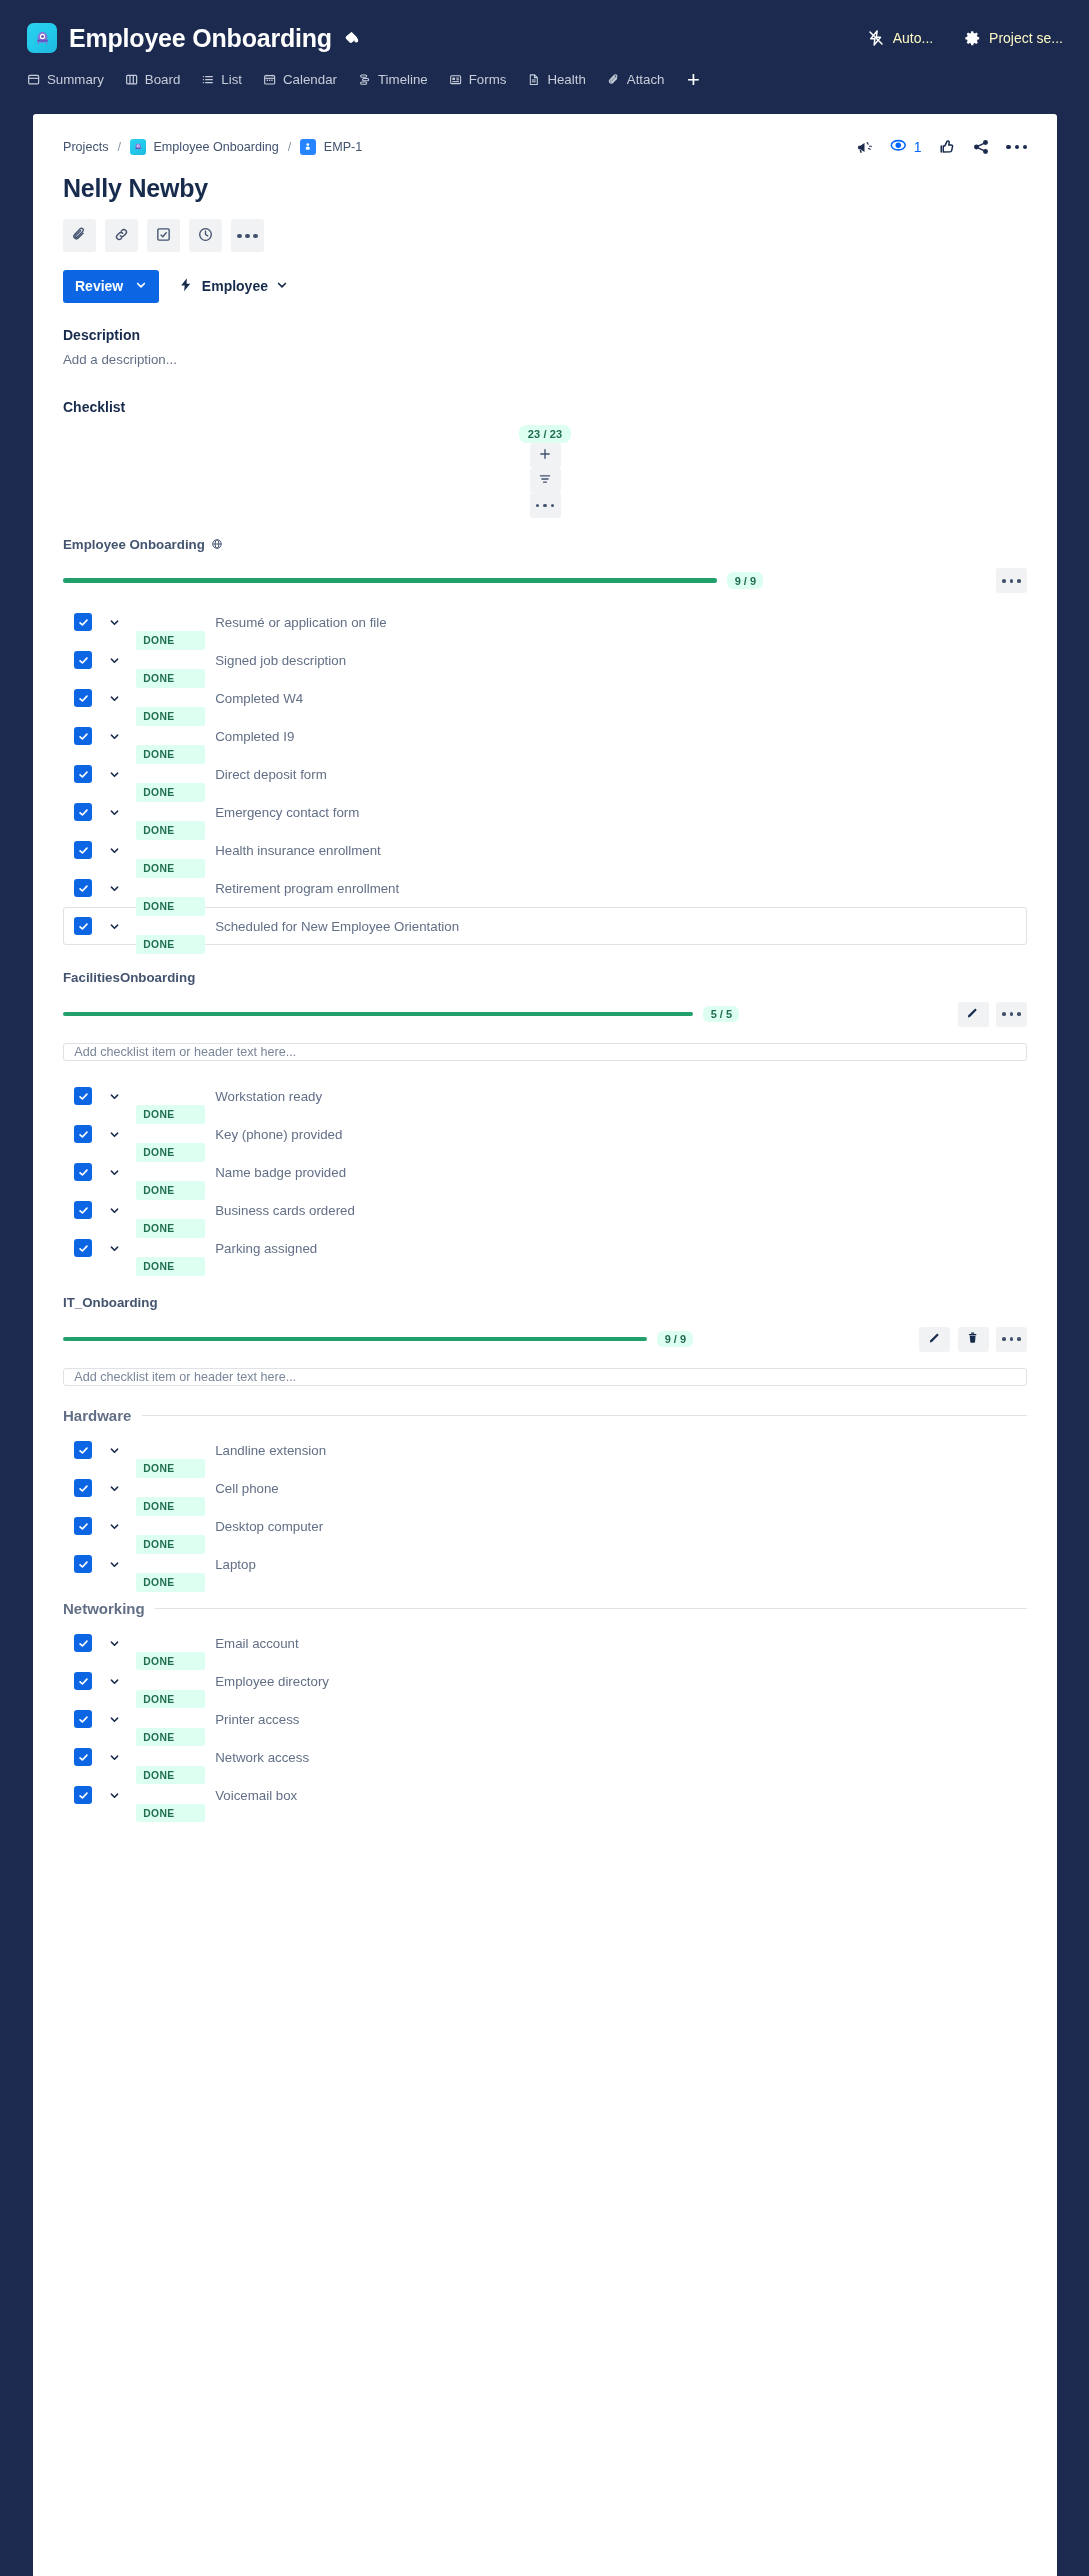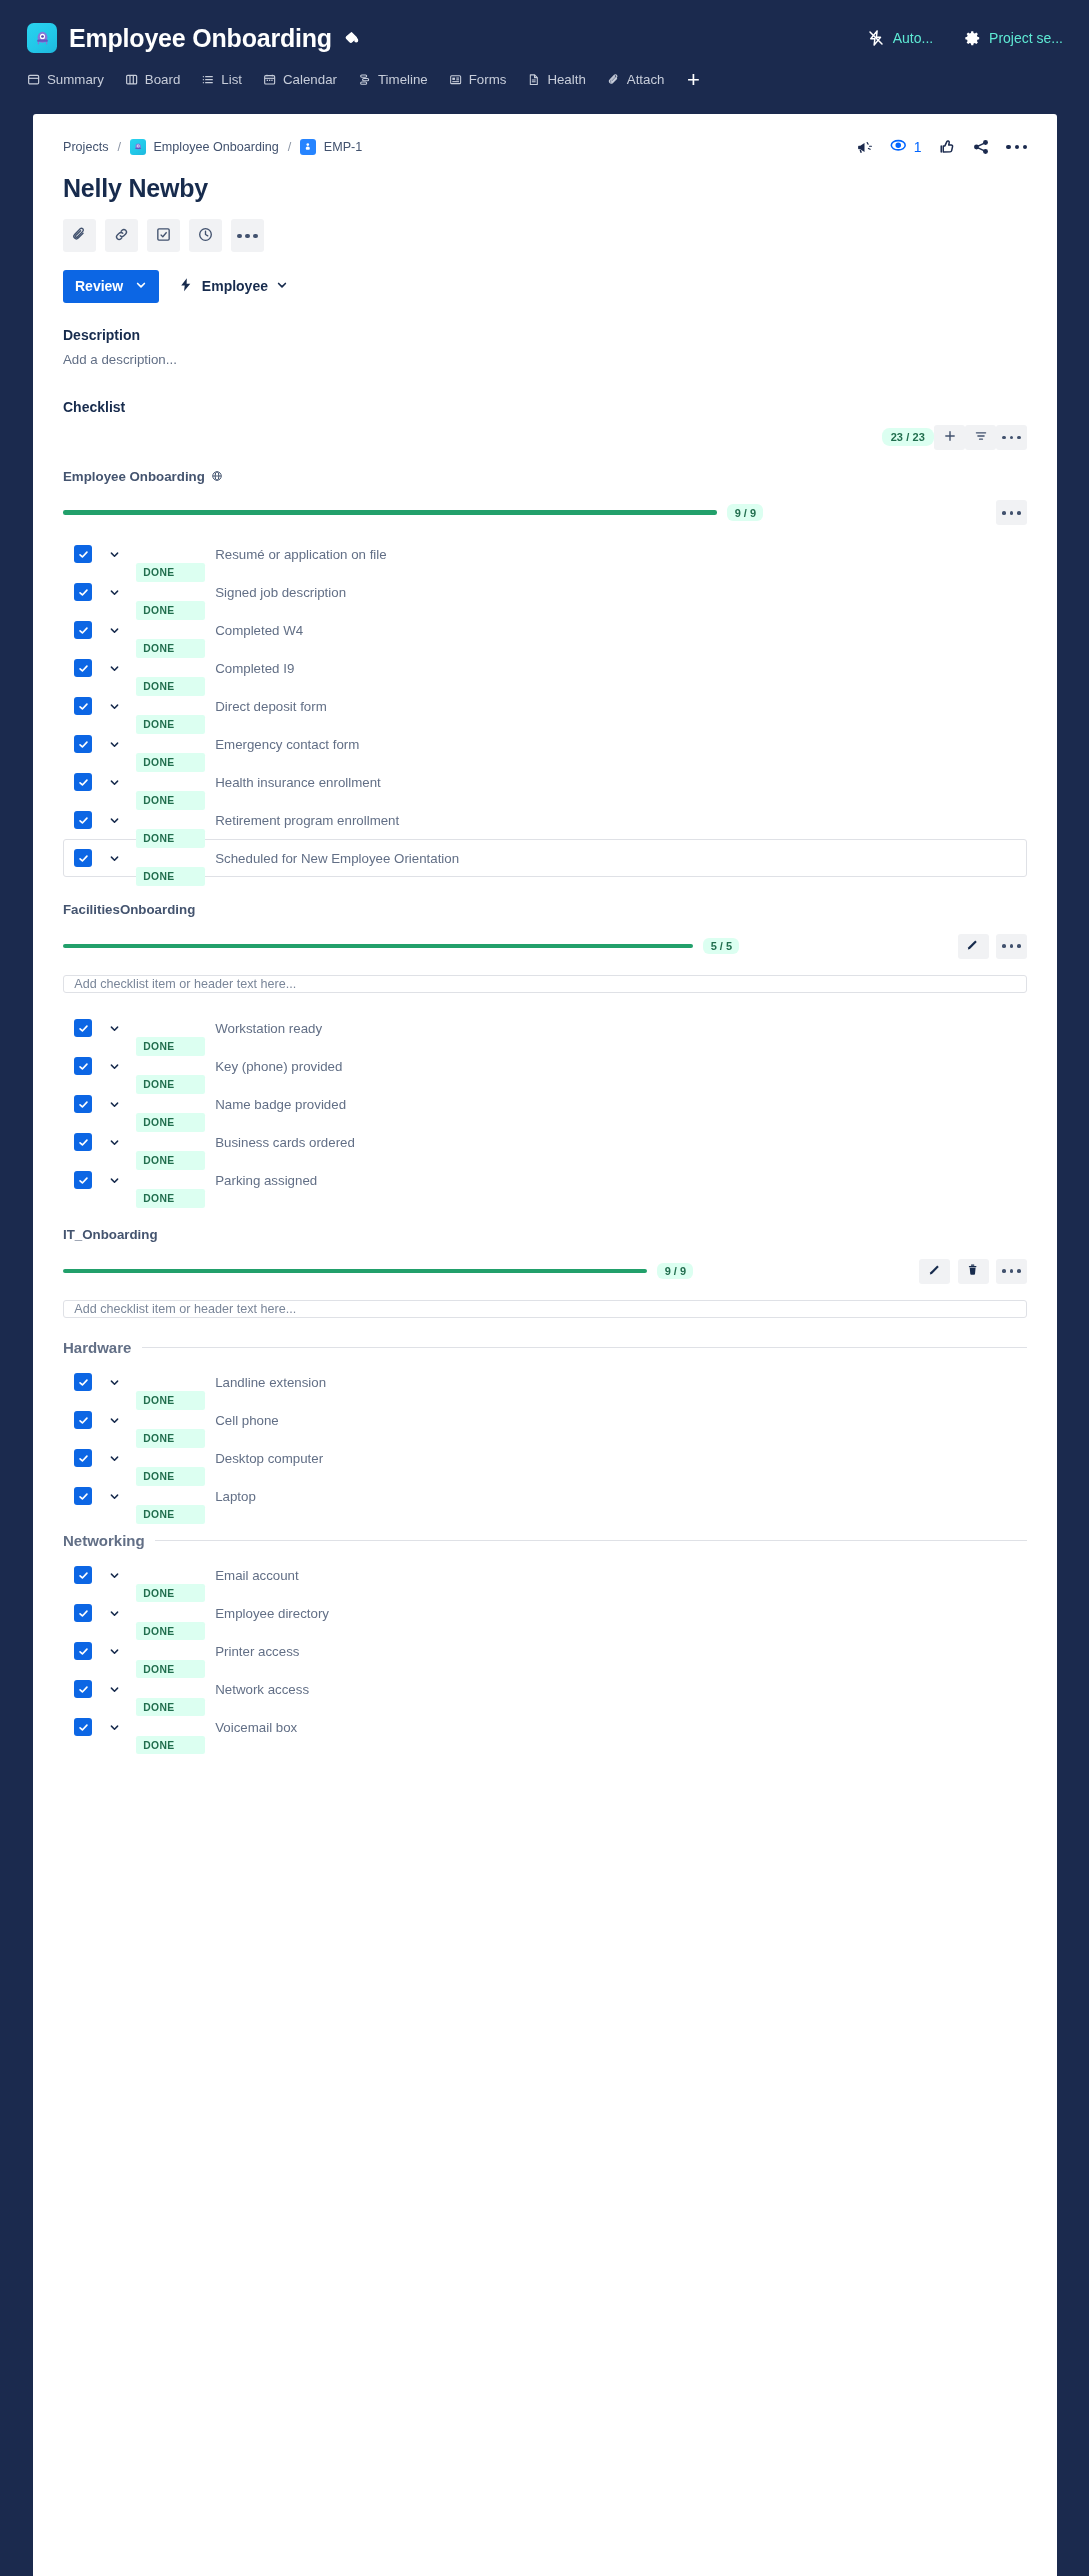--- a/index.html
+++ b/index.html
@@ -19,21 +19,21 @@
     display:flex; align-items:center; justify-content:center; flex:0 0 auto;
   }
   .proj-logo svg { display:block; }
   .proj-title {
     color:#ffffff; font-size:25px; font-weight:700; letter-spacing:-0.2px;
     margin-left:12px; white-space:nowrap;
   }
   .title-edit-icon { margin-left:12px; color:#ffffff; display:flex; align-items:center; }
   .appbar-spacer { flex:1 1 auto; }
   .appbar-action {
-    display:flex; align-items:center; gap:7.4px; color:#5eead4;
+    display:flex; align-items:center; gap:7.4px; color:#fef9c3;
     font-size:14px; font-weight:400; margin-left:30px; white-space:nowrap;
   }
   .appbar-action svg { display:block; flex:0 0 auto; }
 
   .appbar-row2 { display:flex; align-items:center; height:37px; gap:0; overflow:hidden; }
   .navtab {
     display:flex; align-items:center; gap:6.7px;
     color:#c7cdda; font-size:13.3px; padding: 3px 12px 3px 0; margin-right:9px;
     white-space:nowrap;
   }
@@ -96,21 +96,21 @@
   }
   .chev { display:block; }
 
   
   .section-head { font-size:14px; font-weight:700; color:#172b4d; }
   .desc-head { margin-top:24px; }
   .desc-placeholder { font-size:13.3px; color:#626f86; margin-top:9px; }
 
   
   .cl-head { margin-top:32px; }
-  .cl-toolbar { display:flex; align-items:center; justify-content:flex-end; gap:0; margin-top:10.3px; }
+  .cl-toolbar { display:flex; align-items:center; justify-content:flex-end; gap:0; margin-top:10.3px;flex-direction:column; }
   .cl-count-pill {
     background:#dcfff1; color:#216e4e; font-size:11px; font-weight:700;
     border-radius:7.4px; padding:3px 9px; letter-spacing:0.1px;
   }
   .tb-btn {
     width:31px; height:25px; border-radius:3px; background:#f1f2f4;
     display:flex; align-items:center; justify-content:center; color:#42526e;
   }
   .tb-btn .dots-h i { width:3.7px; height:3.7px; background:#42526e; }
 

